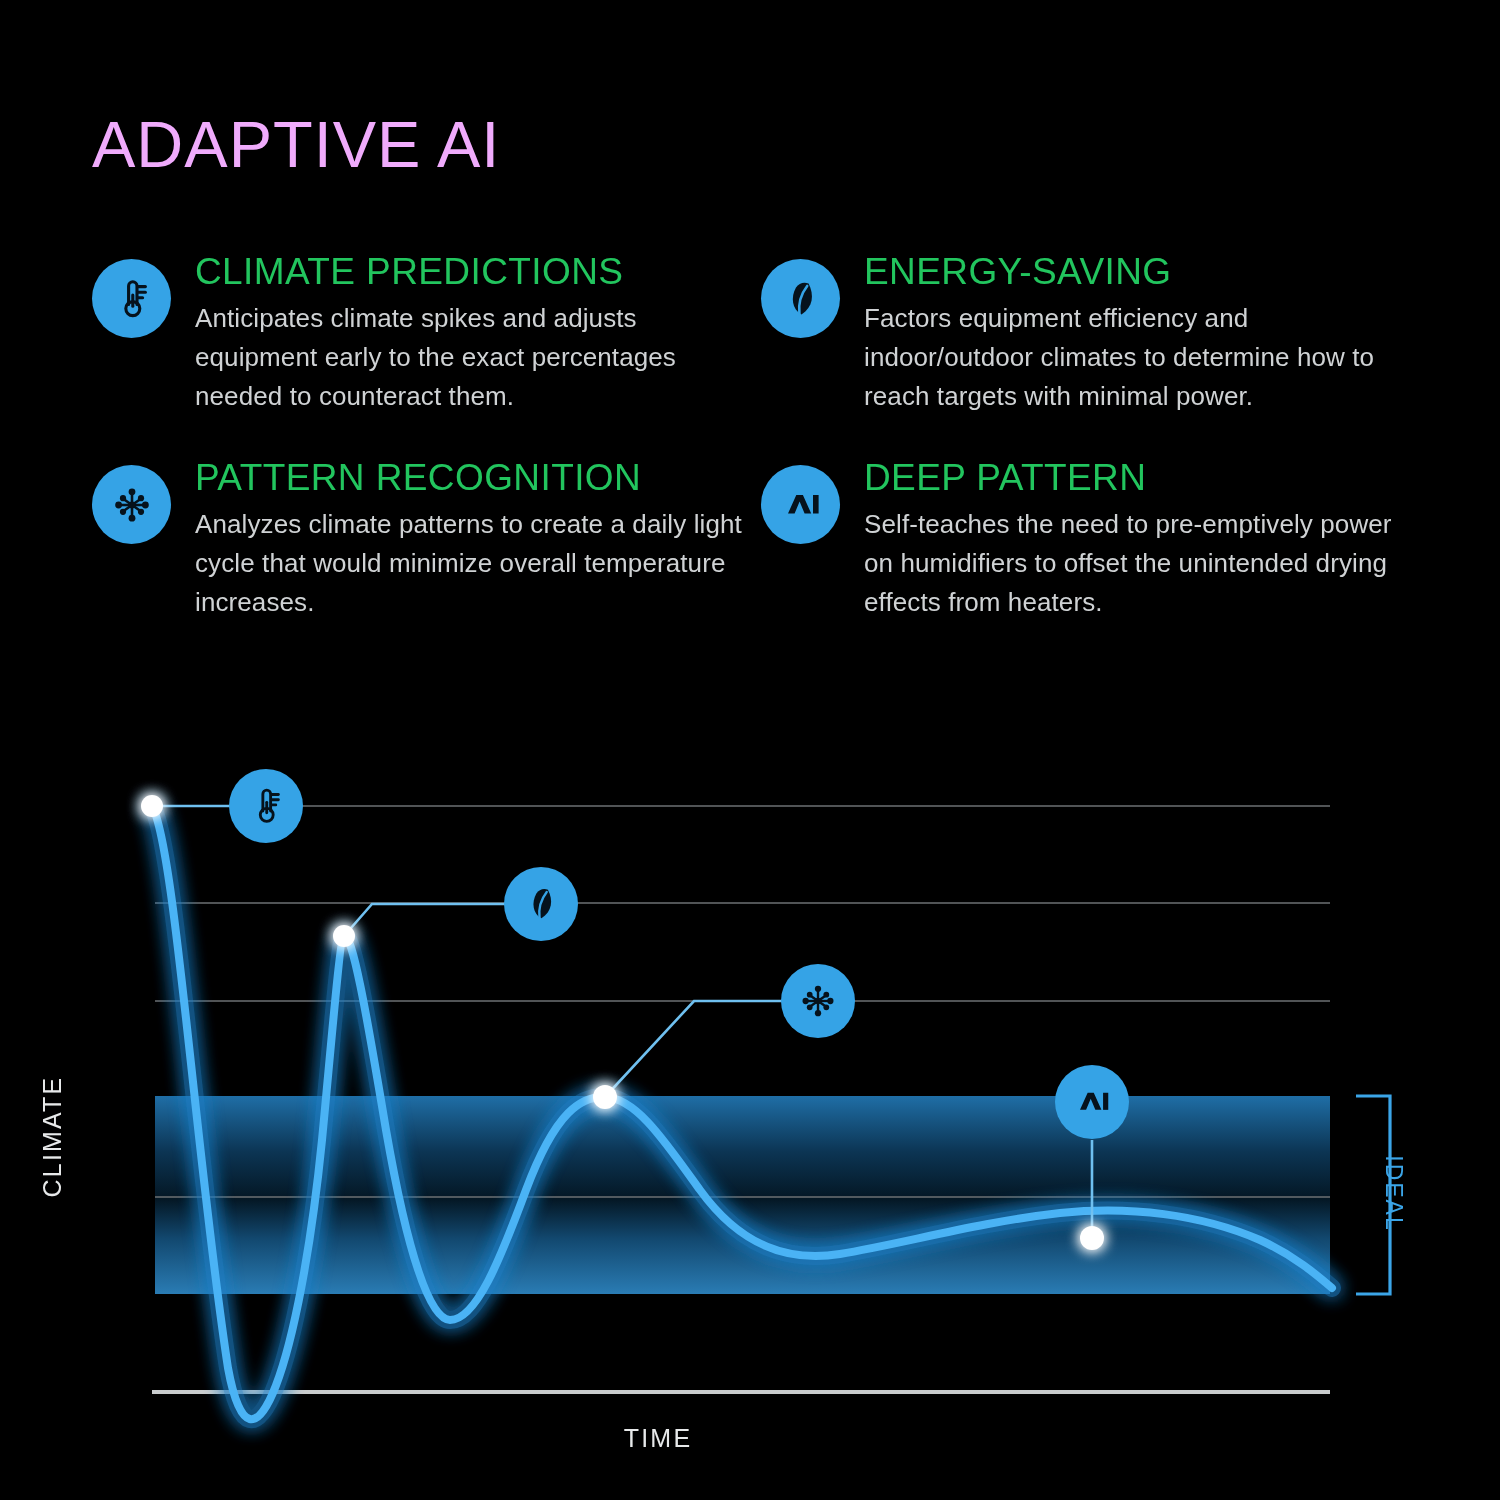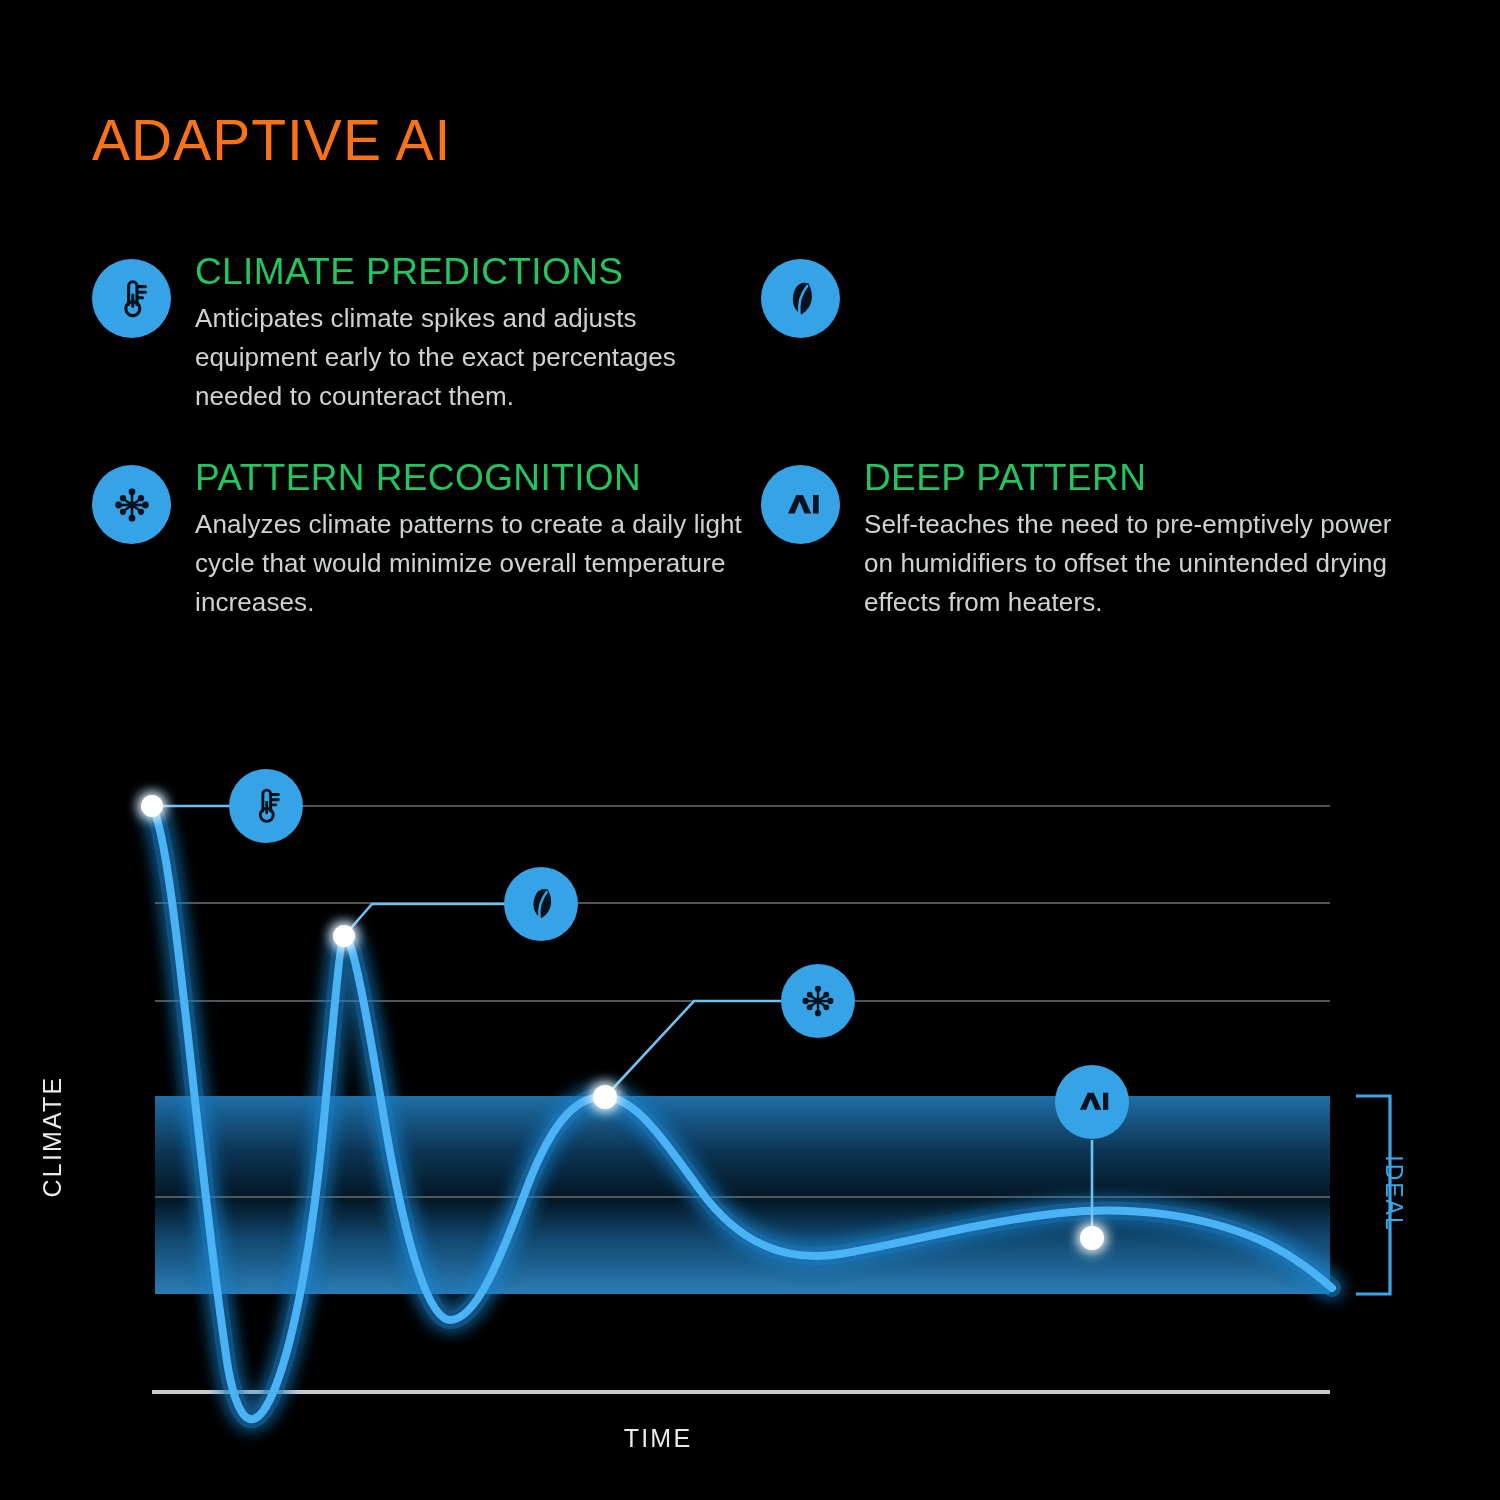--- a/index.html
+++ b/index.html
@@ -6,22 +6,22 @@
   body{
     width:1500px;height:1500px;background:#000;overflow:hidden;
     font-family:"Liberation Sans", sans-serif;
     -webkit-font-smoothing:antialiased;
   }
   .page{position:relative;width:1500px;height:1500px;background:#000;}
 
   
   .title{
     position:absolute;left:92px;top:112px;
-    font-size:57px;letter-spacing:1.0px;font-weight:400;
-    color:#f97316;line-height:1;
+    font-size:65px;letter-spacing:1.0px;font-weight:400;
+    color:#f0abfc;line-height:1;
   }
 
   
   .features{position:absolute;left:92px;top:253px;width:1320px;}
   .frow{display:flex;}
   .fcell{display:flex;width:660px;box-sizing:border-box;padding-right:10px;}
   .fcell.right{padding-left:9px;}
   .ficon{
     width:79px;height:79px;border-radius:50%;background:#35a3e6;
     flex:0 0 79px;margin-top:6px;margin-right:24px;
@@ -88,20 +88,24 @@
           <div class="fbody">Anticipates climate spikes and adjusts equipment early to the exact percentages needed to counteract them.</div>
         </div>
       </div>
 
       <div class="fcell right">
         <div class="ficon">
           <svg width="52" height="52" viewBox="0 0 52 52">
             <path d="M33.5 10.5 C39.5 22.0 38.0 34.0 26.5 41.5 C17.0 36.5 15.5 24.0 21.0 14.5 C24.0 10.0 29.0 8.5 33.5 10.5 Z" fill="#06121c"></path>
             <path d="M32.2 13.0 C26.0 21.0 23.2 31.0 24.4 41.0" fill="none" stroke="#35a3e6" stroke-width="2.6" stroke-linecap="round"></path>
           </svg>
+        </div>
+        <div class="ftext">
+          <div class="fhead">ENERGY-SAVING</div>
+          <div class="fbody">Factors equipment efficiency and indoor/outdoor climates to determine how to reach targets with minimal power.</div>
         </div>
       </div>
 
     </div>
 
     <div class="sp"></div>
 
     <div class="frow second">
 
       <div class="fcell">

